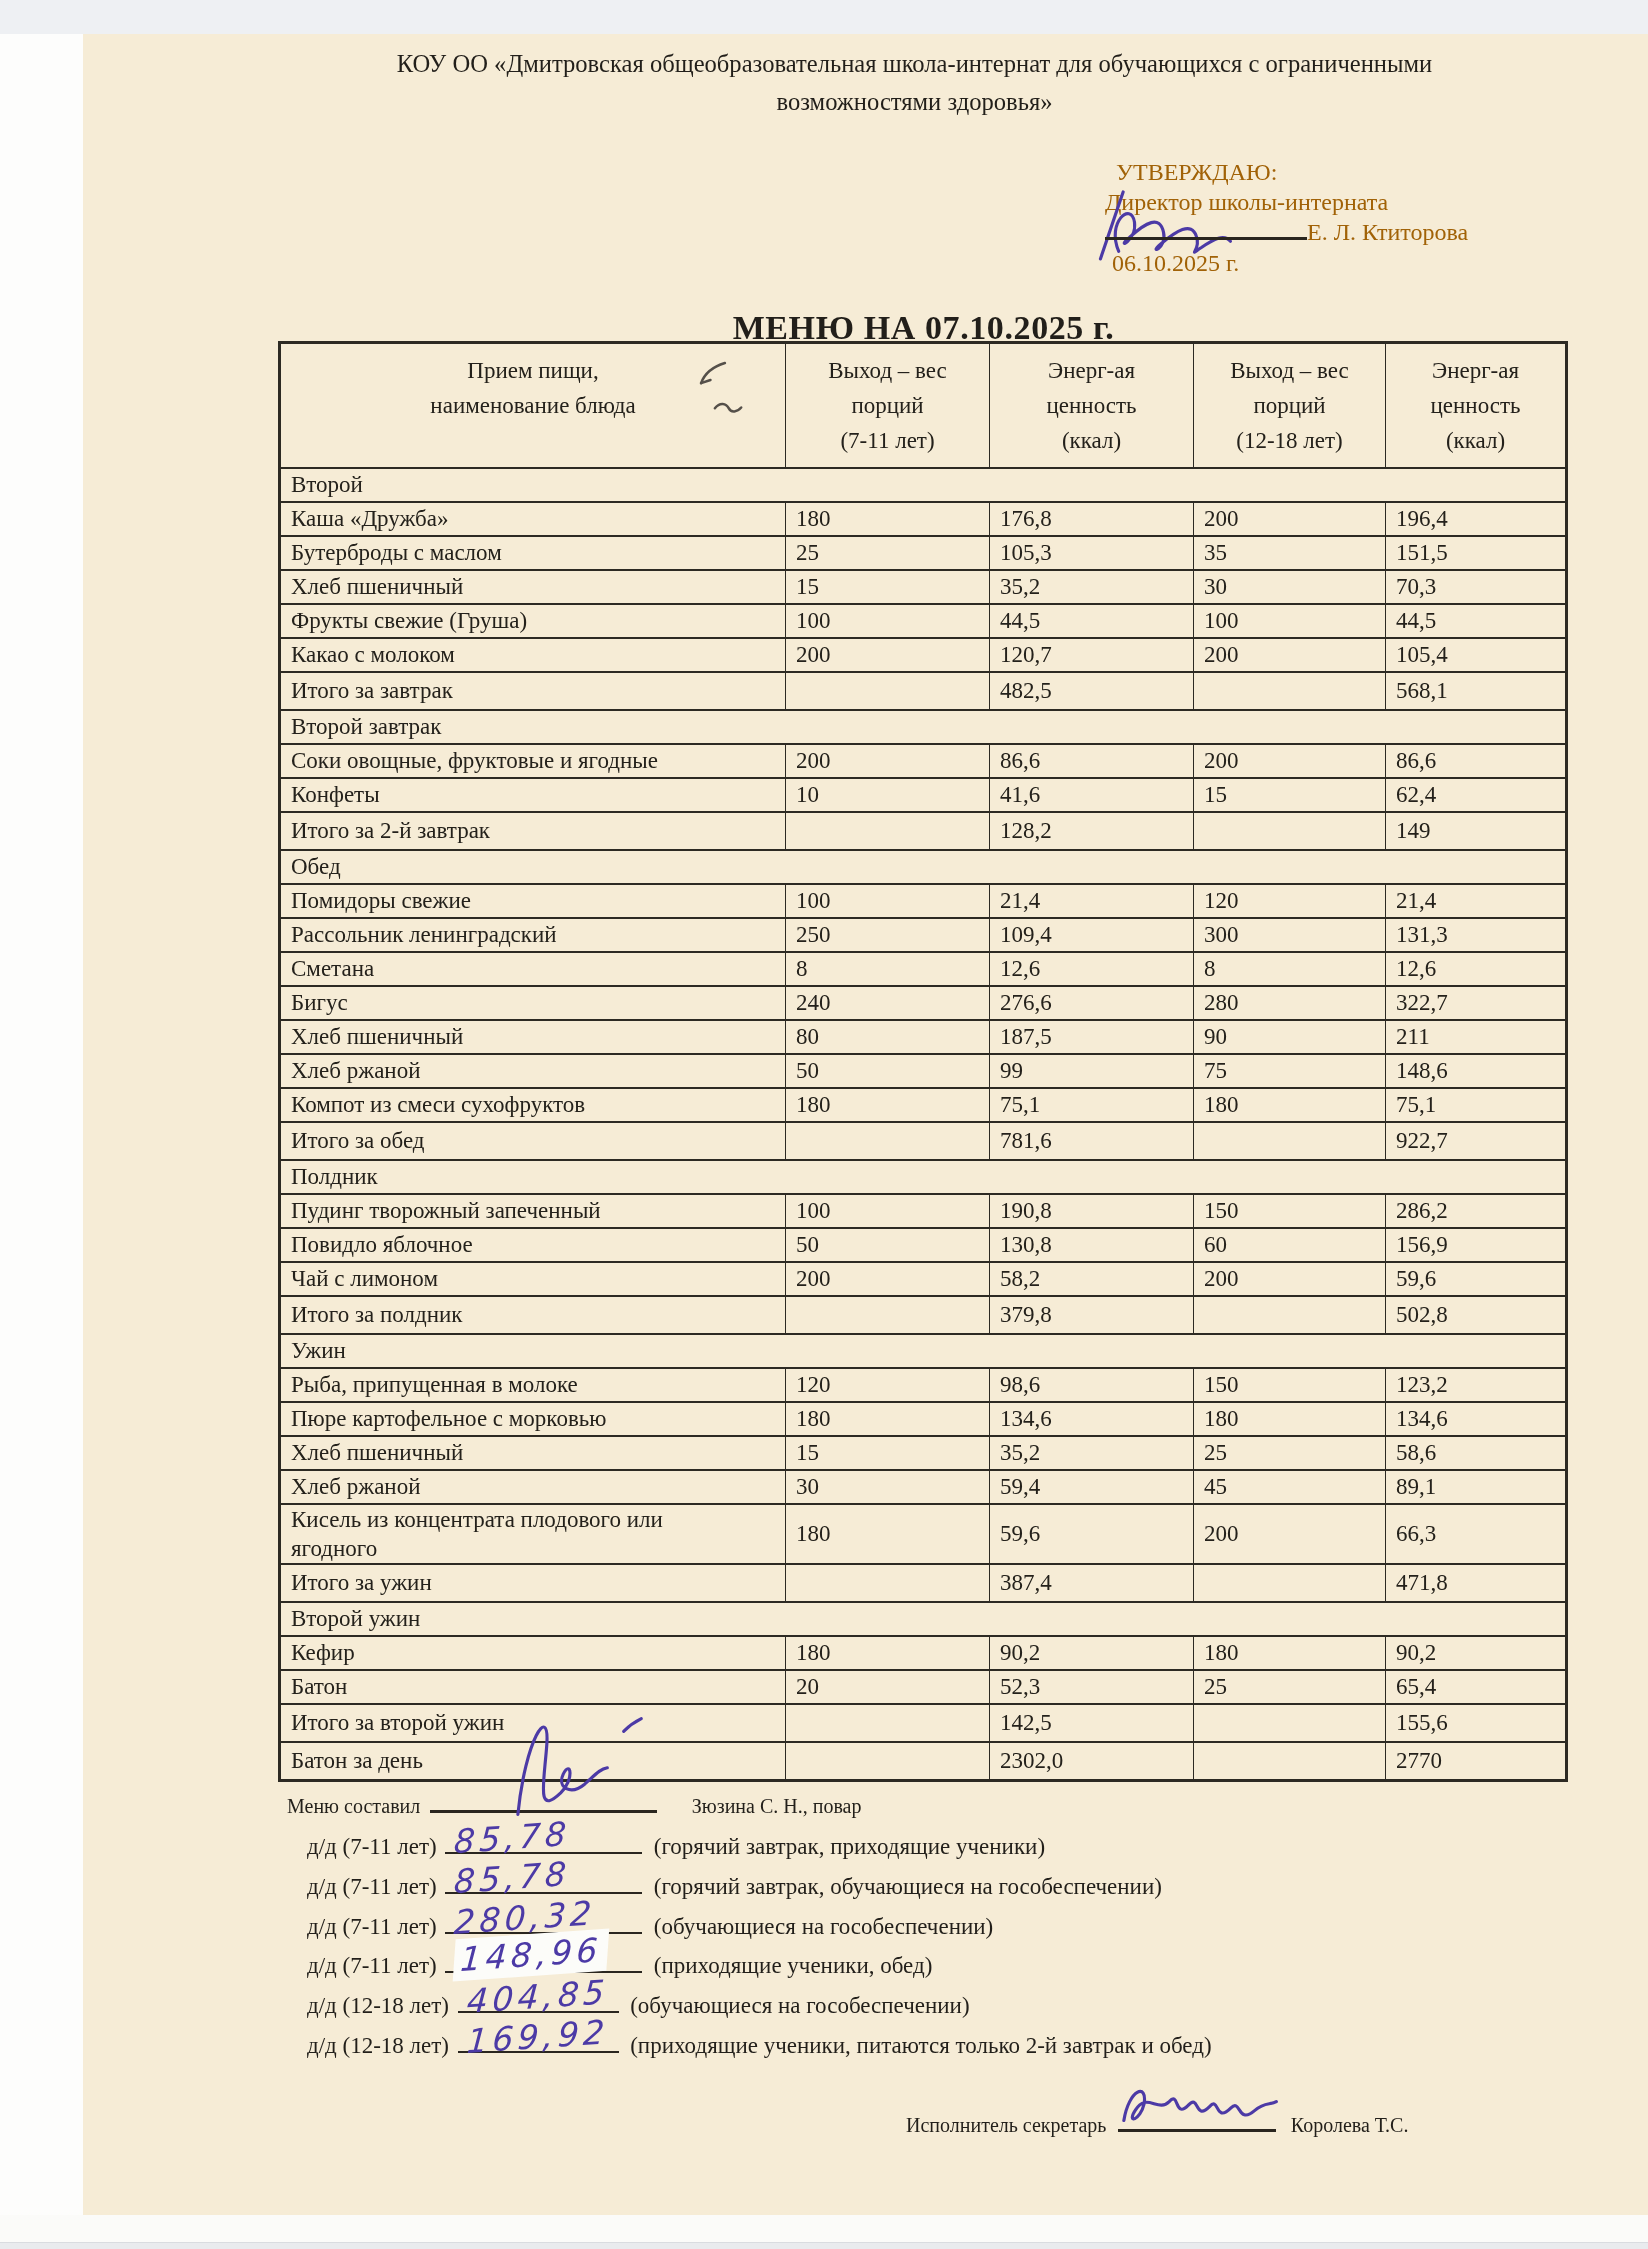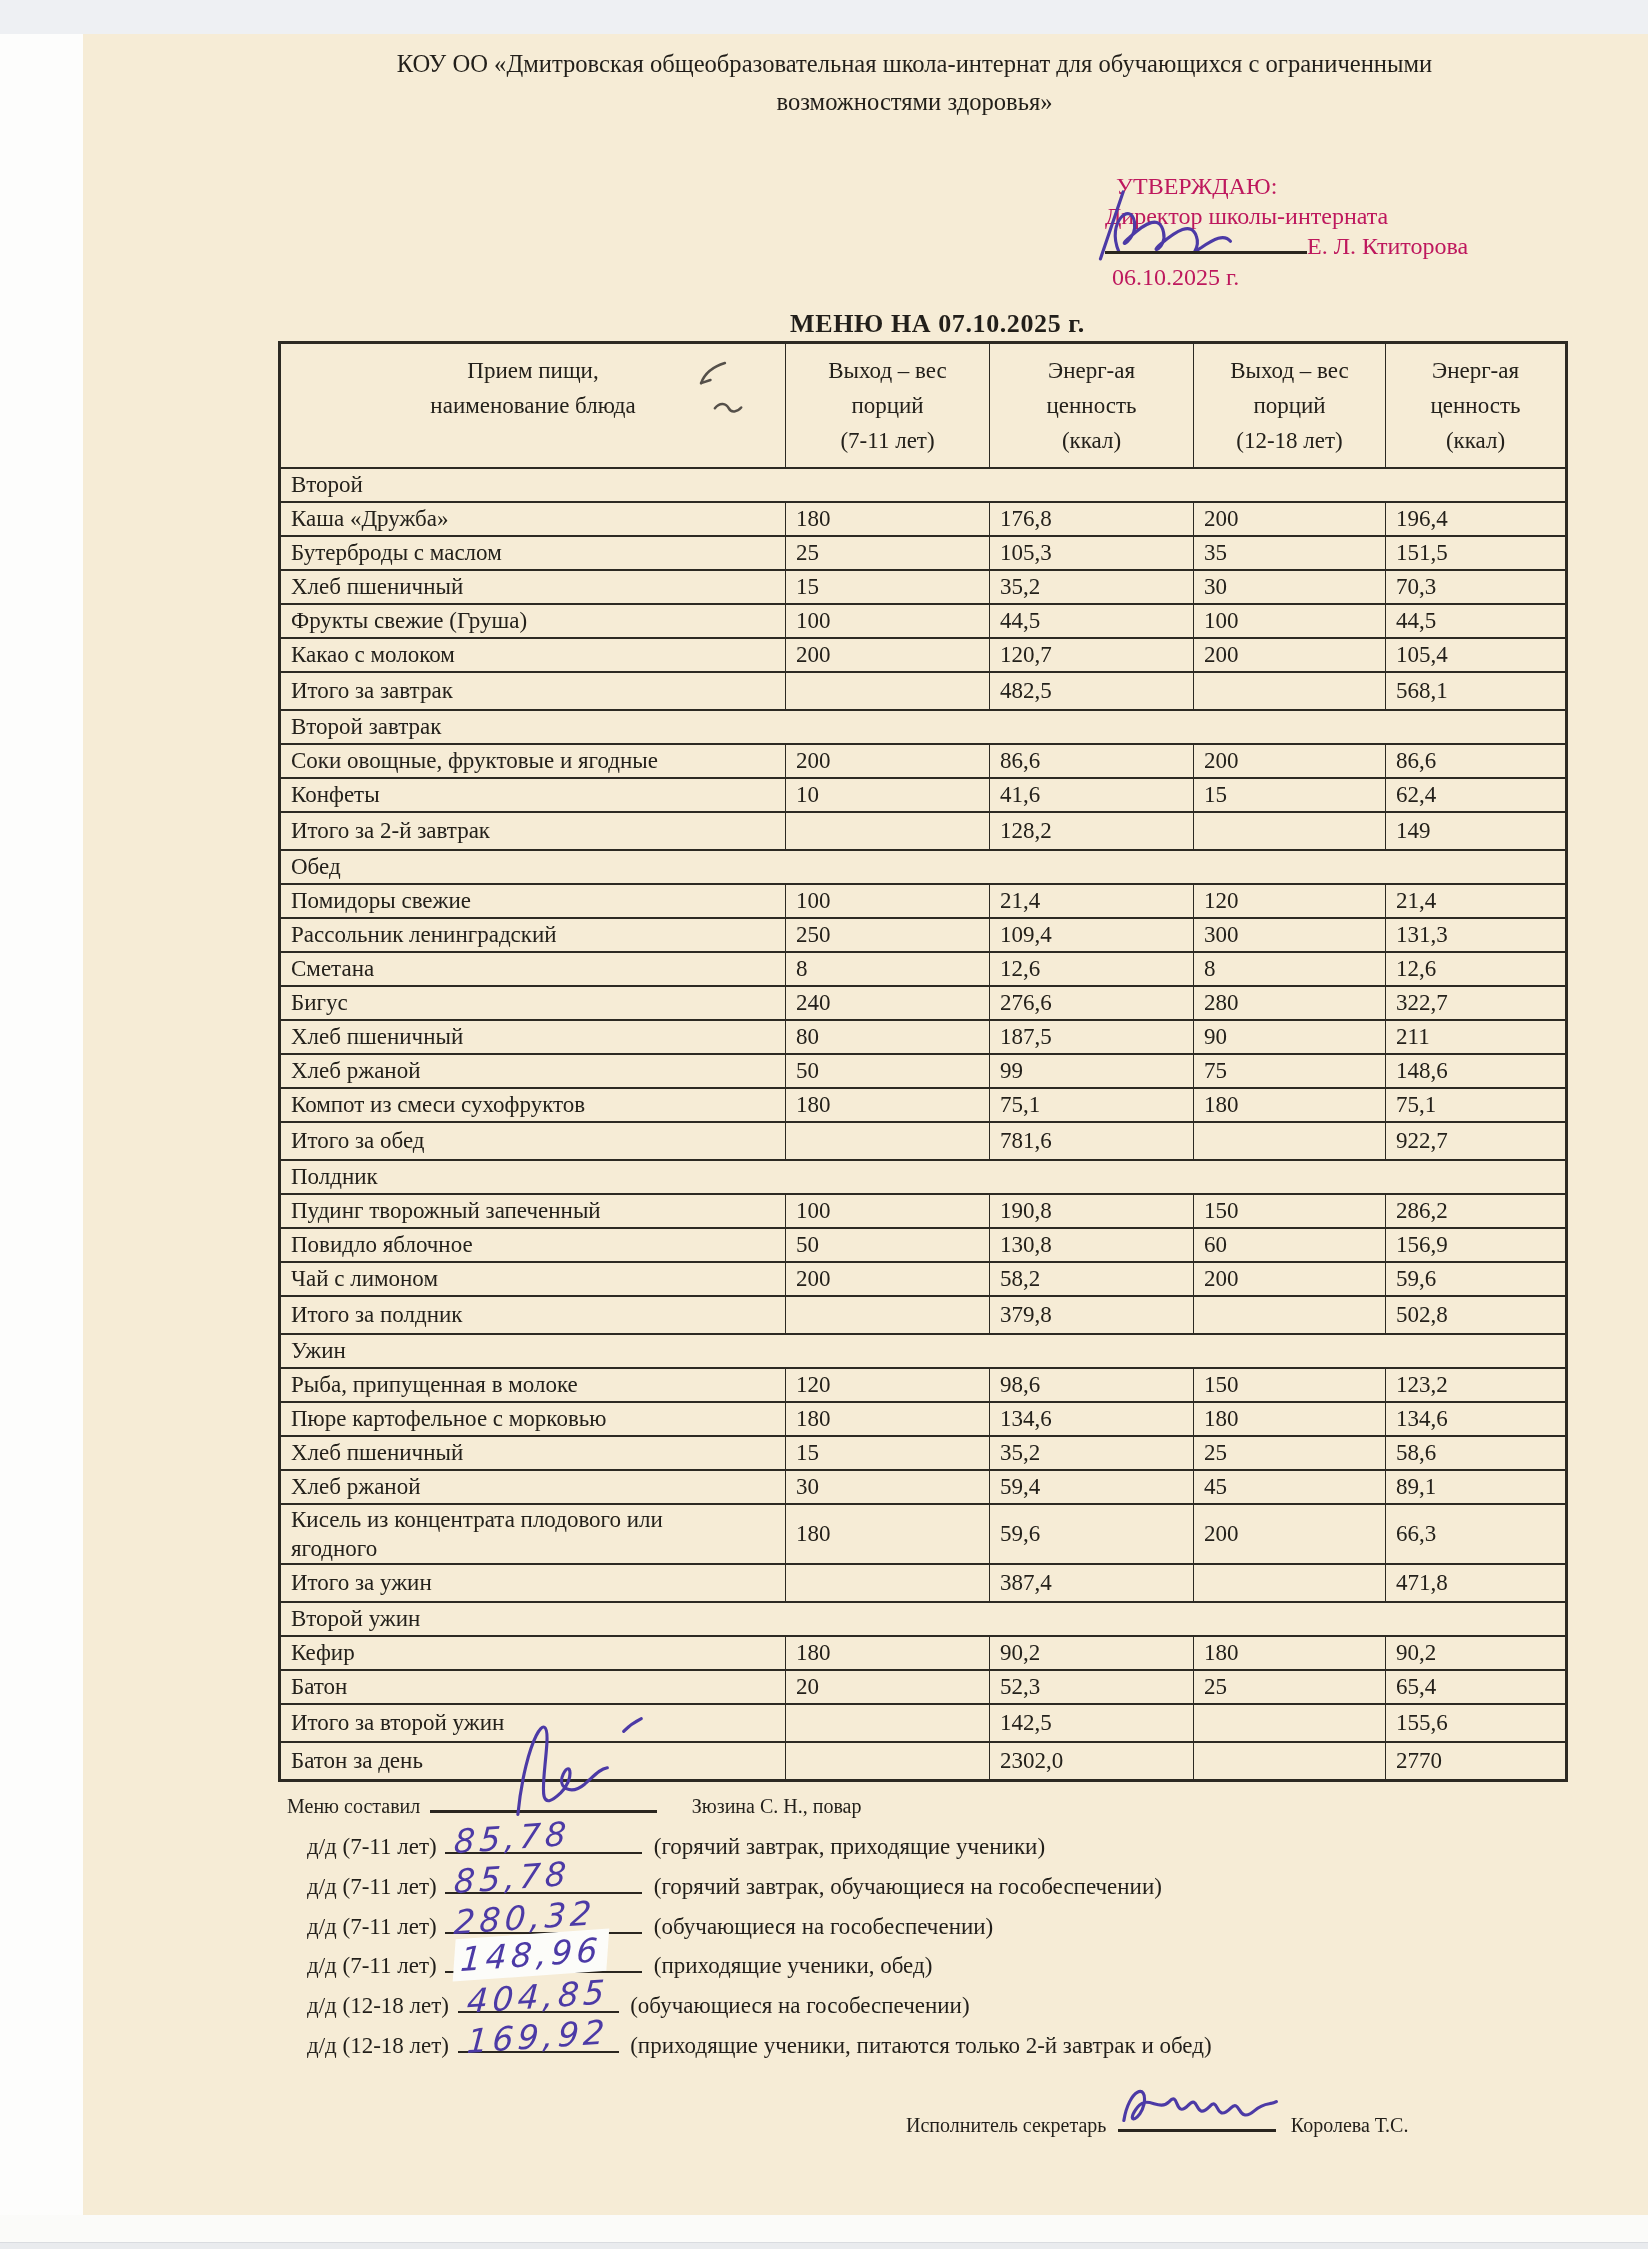--- a/index.html
+++ b/index.html
@@ -11,33 +11,33 @@
   }
   .white-left{position:absolute;left:0;top:34px;width:83px;height:2181px;background:#fdfdfc;}
   .paper{position:absolute;left:83px;top:34px;width:1566px;height:2181px;background:#f6ecd6;}
   .white-bottom{position:absolute;left:0;top:2215px;width:1649px;height:26.5px;background:#fbfbf9;}
   .gray-bottom{position:absolute;left:0;top:2242px;width:1649px;height:8.2px;background:#e9ebee;border-top:1.3px solid #d9dce0;}
 
   .org-header{
     position:absolute;left:265px;top:45px;width:1299px;
     text-align:center;font-size:24.6px;line-height:38px;color:#221f1a;
   }
-  .appr{position:absolute;font-size:24px;color:#be185d;white-space:nowrap;margin-top:14px;}
+  .appr{position:absolute;font-size:24px;color:#a16207;white-space:nowrap;}
   .appr-title{left:1116px;top:159px;}
   .appr-director{left:1105px;top:189px;}
   .appr-nameline{left:1105px;top:219px;}
   .appr-date{left:1112px;top:250px;}
   .u-blank{display:inline-block;height:3.8px;border-bottom:3.2px solid #2a261f;vertical-align:baseline;position:relative;}
   .appr-nameline .u-blank{width:202px;}
   .sig-svg{position:absolute;overflow:visible;}
   .sig-director{left:1084px;top:183px;width:202px;height:95px;}
 
   .menu-title{
-    position:absolute;left:294px;top:309px;width:1287px;text-align:center;
-    font-size:26px;font-weight:bold;color:#221f1a;letter-spacing:0.6px;
+    position:absolute;left:280px;top:309px;width:1287px;text-align:center;
+    font-size:34px;font-weight:bold;color:#221f1a;letter-spacing:0.6px;
   }
 
   .table-wrap{position:absolute;left:278px;top:341px;width:1373px;}
   table.menu{border-collapse:collapse;table-layout:fixed;width:1287px;border:3.2px solid #2d2a23;font-size:23px;color:#24211b;}
   table.menu td, table.menu th{
     border:1.9px solid #2d2a23;border-top-width:2.5px;border-bottom-width:2.5px;
     font-weight:normal;padding:0 0 0 10px;text-align:left;vertical-align:middle;line-height:29px;
   }
   table.menu th{vertical-align:top;text-align:center;padding:8.8px 3.8px 0 3.8px;line-height:35px;height:114px;}
   tr.section-row td{height:32px;}

